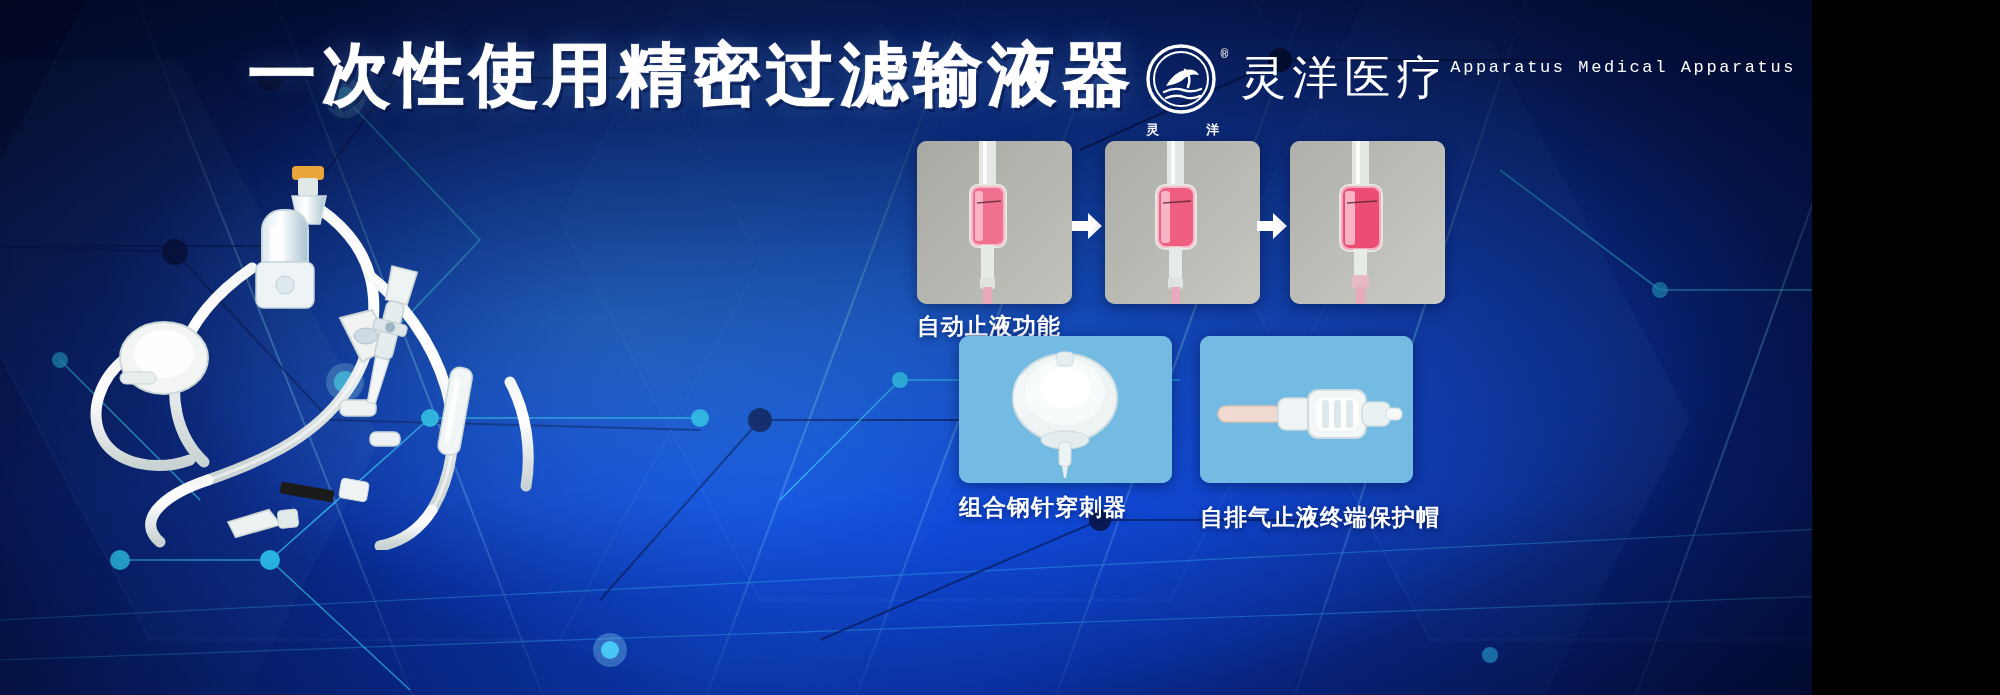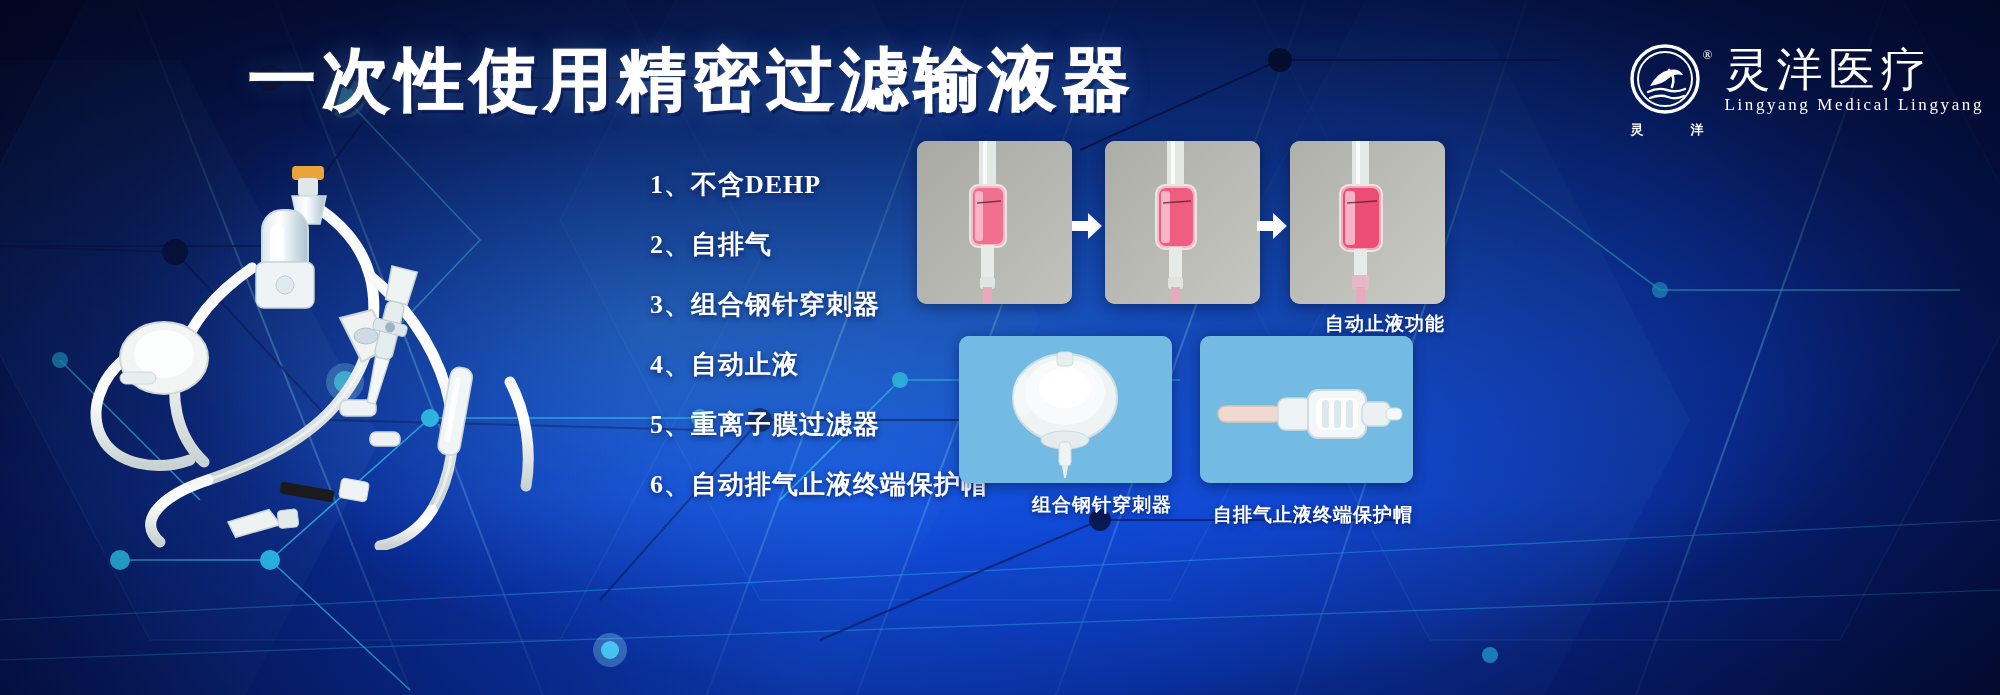--- a/index.html
+++ b/index.html
@@ -1,20 +1,20 @@
 <!DOCTYPE html>
 <html><head>
 <meta charset="utf-8">
 <style>
   html,body{margin:0;padding:0;background:#000;}
   #banner{
     position:relative;
-    width:2000px;height:695px;
+    width:1812px;height:695px;
     overflow:hidden;
-    font-family:Liberation Serif, serif;
+    font-family:Liberation Mono, monospace;
     background:
       radial-gradient(ellipse 70% 90% at 52% 42%, rgba(28,110,255,0.95) 0%, rgba(16,74,220,0.75) 38%, rgba(6,32,120,0.55) 66%, rgba(2,12,58,0.25) 100%),
       linear-gradient(115deg,#03072b 0%,#061a66 16%,#0b36b0 34%,#1051e0 48%,#0c3fc4 62%,#071f78 80%,#030b33 100%);
   }
 
   
   .bg-layer{position:absolute;inset:0;pointer-events:none;}
 
   .hexes{opacity:.55;}
   .beams{opacity:.55;mix-blend-mode:screen;}
@@ -55,21 +55,21 @@
   .logo-reg{
     position:absolute;right:-6px;top:6px;
     color:#fff;font-size:13px;line-height:1;
   }
   .logo-mark-cn{
     position:absolute;left:0;right:0;bottom:-19px;
     display:flex;justify-content:space-between;
     color:#fff;font-size:13px;font-weight:bold;letter-spacing:1px;
     padding:0 2px;box-sizing:border-box;
   }
-  .logo-text{display:flex;flex-direction:column;gap:2px;}
+  .logo-text{display:flex;flex-direction:row;gap:2px;}
   .logo-cn{
     color:#fff;font-size:46px;font-weight:500;line-height:1.02;
     letter-spacing:6px;white-space:nowrap;
   }
   .logo-en{
     color:#fff;font-size:17px;letter-spacing:2.6px;white-space:nowrap;
     font-weight:500;
   }
 
   
@@ -113,22 +113,22 @@
   }
   #arr1{left:1072px;}
   #arr2{left:1257px;}
   .arrow svg{display:block;}
 
   #ph4{left:959px;top:336px;width:213px;height:147px;background:#6fb9e0;}
   #ph5{left:1200px;top:336px;width:213px;height:147px;background:#6fb9e0;}
 
   .cap{
     position:absolute;
-    color:#ffffff;font-size:19px;font-weight:bold;letter-spacing:1px;
-    white-space:nowrap;text-align:right;
+    color:#ffffff;font-size:23px;font-weight:bold;letter-spacing:1px;
+    white-space:nowrap;text-align:left;
     text-shadow:0 2px 6px rgba(0,20,80,.7);
   }
   #cap-top{left:917px;top:311px;width:528px;}
   #cap-bl{left:959px;top:492px;width:213px;}
   #cap-br{left:1200px;top:502px;width:213px;}
 
 </style>
 </head>
 <body>
 
@@ -249,21 +249,21 @@
         <path d="M41 28 q7 7 3 17" fill="none" stroke="#ffffff" stroke-width="2.6" stroke-linecap="round"></path>
       </svg>
       <span class="logo-reg">®</span>
       <span class="logo-mark-cn">
         <span>灵</span>
         <span>洋</span>
       </span>
     </div>
     <div class="logo-text">
       <div class="logo-cn">灵洋医疗</div>
-      <div class="logo-en">Lingyang Medical Lingyang</div>
+      <div class="logo-en">Apparatus Medical Apparatus</div>
     </div>
   </div>
 
   <div id="hero">
     <svg viewBox="0 0 640 400">
       <defs>
         <linearGradient id="tube" x1="0" y1="0" x2="0" y2="1">
           <stop offset="0" stop-color="#f4f6f4"></stop>
           <stop offset=".35" stop-color="#ffffff"></stop>
           <stop offset="1" stop-color="#c9d2d2"></stop>
@@ -336,28 +336,20 @@
         <rect x="300" y="330" width="28" height="20" rx="4" fill="#f0f3f3" stroke="#ccd6d6" transform="rotate(10 314 340)"></rect>
       </g>
 
       <g transform="translate(188,372) rotate(-6)">
         <path d="M0 0 L42 -8 L52 8 L6 16 Z" fill="#eef2f2" stroke="#ccd6d6" stroke-width="1.6"></path>
         <rect x="50" y="-6" width="20" height="18" rx="4" fill="#e3eaea" stroke="#c8d2d2"></rect>
       </g>
     </svg>
   </div>
 
-  <div id="features">
-    <div class="feat">1、不含DEHP</div>
-    <div class="feat">2、自排气</div>
-    <div class="feat">3、组合钢针穿刺器</div>
-    <div class="feat">4、自动止液</div>
-    <div class="feat">5、重离子膜过滤器</div>
-    <div class="feat">6、自动排气止液终端保护帽</div>
-  </div>
 
   <div class="photo" id="ph1">
     <svg viewBox="0 0 155 163" preserveAspectRatio="none">
       <defs>
         <linearGradient id="gbg1" x1="0" y1="0" x2="1" y2="1">
           <stop offset="0" stop-color="#a9a9a4"></stop>
             <stop offset="1" stop-color="#c2c2bd"></stop>
         </linearGradient>
       </defs>
       <rect width="155" height="163" fill="url(#gbg1)"></rect>

